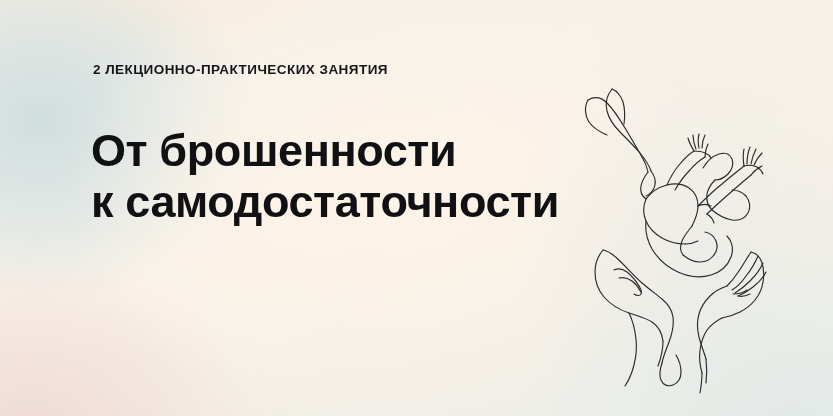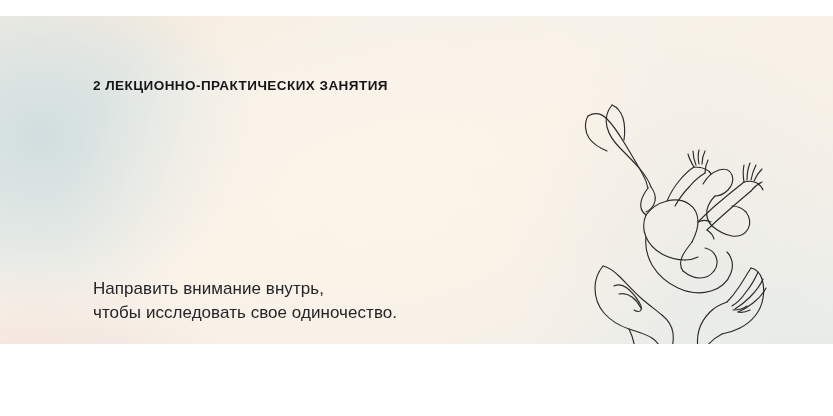--- a/index.html
+++ b/index.html
@@ -7,24 +7,23 @@
 
   html, body {
     width:833px; height:416px;
     overflow:hidden;
     font-family:"Liberation Sans", sans-serif;
   }
 
   
   .hero {
     position:relative;
-    width:833px; height:328px;
+    width:833px; height:416px;
     overflow:hidden;
     background:#f0abfc;
-    margin-top:16px;
   }
 
   
   .bg-layer {
     position:absolute; inset:0;
     pointer-events:none;
   }
   .bg-base {
     background:
       linear-gradient(160deg,
@@ -268,19 +267,19 @@
         <path d="M151 287 C152 295 152 303 151 311"></path>
         <path d="M147 301 C147 308 146 315 145 321"></path>
       </g>
     </svg>
   </div>
 
   <div class="content">
 
     <div class="eyebrow">2 ЛЕКЦИОННО-ПРАКТИЧЕСКИХ ЗАНЯТИЯ</div>
 
-
-    <p class="subtitle">Направить внимание внутрь,
-чтобы исследовать свое одиночество.</p>
+    <h1 class="headline">От брошенности
+к самодостаточности</h1>
+
 
   </div>
 
 </div>
 
 </body></html>

